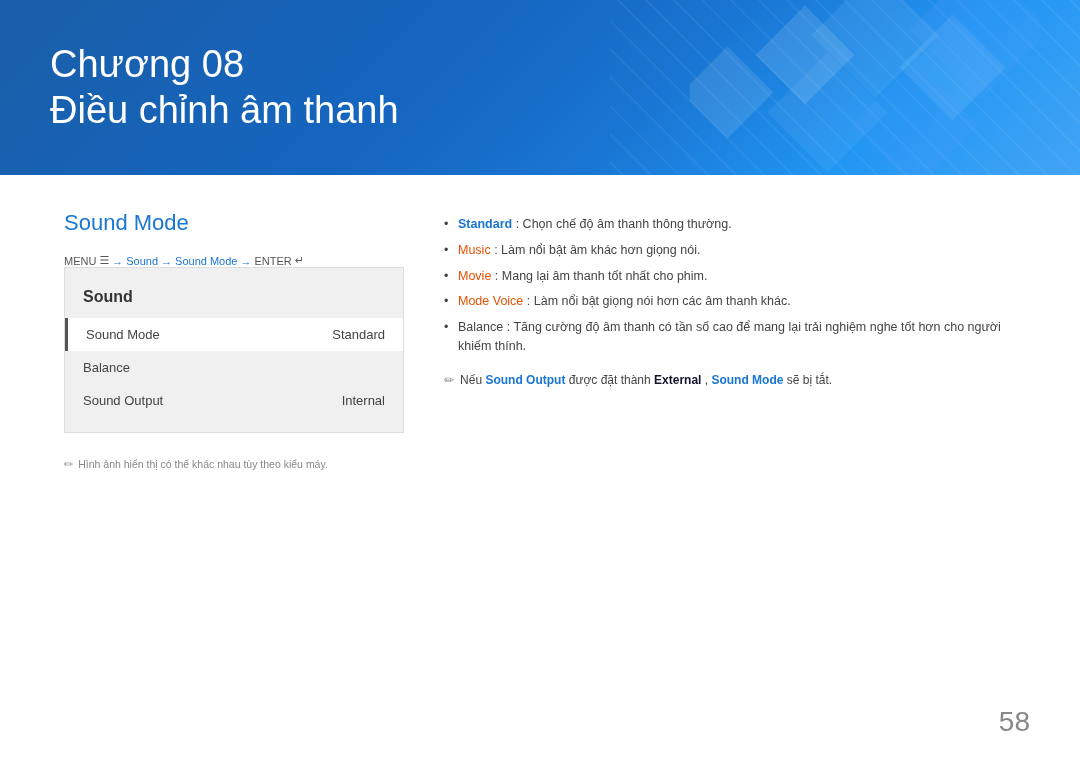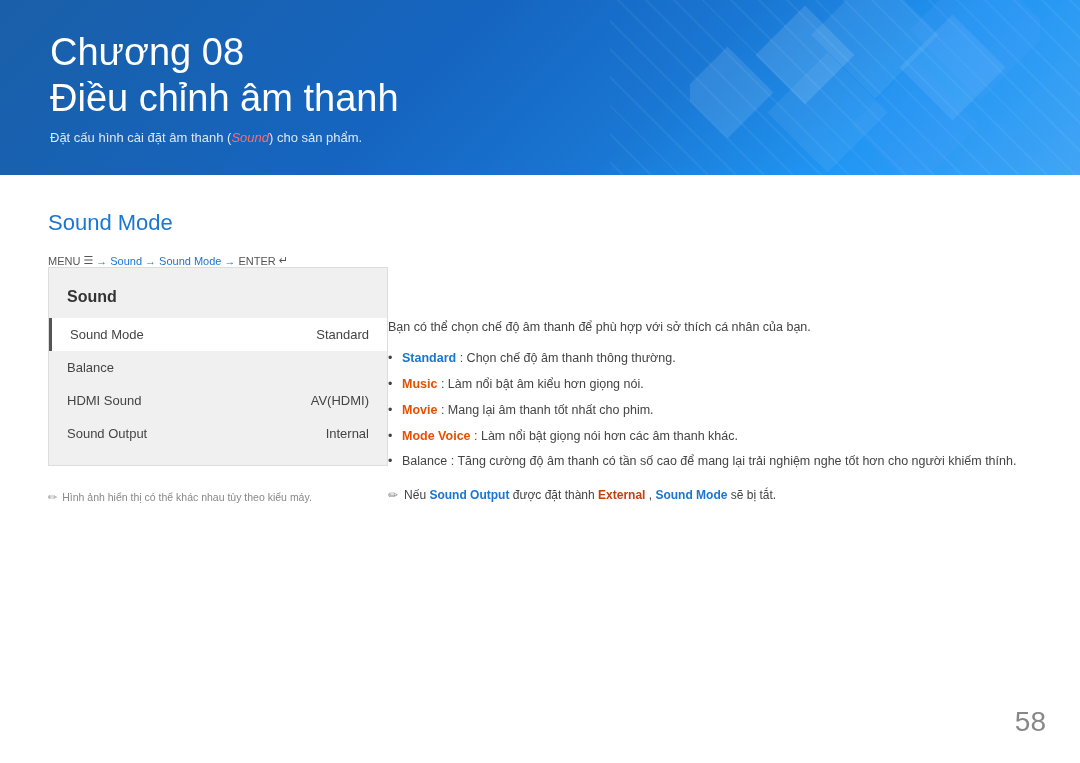--- a/index.html
+++ b/index.html
@@ -83,22 +83,22 @@
     }
 
     .header-subtitle .highlight {
       color: #ff6b6b;
       font-style: italic;
     }
 
     
     .main-content {
       display: flex;
-      padding: 35px 48px;
-      align-items: flex-end;
+      padding: 35px 64px;
+      gap: 40px;
     }
 
     
     .left-column {
       width: 340px;
       flex-shrink: 0;
     }
 
     .section-title {
       color: #1976d2;
@@ -210,49 +210,49 @@
       color: #444;
     }
 
     .bullet-list .term {
       color: #1976d2;
       font-weight: 600;
     }
 
     .bullet-list .term-orange {
       color: #e65100;
-      font-weight: 700;
+      font-weight: 400;
     }
 
     .note-row {
       display: flex;
       gap: 6px;
       font-size: 12px;
       color: #444;
       margin-top: 10px;
       line-height: 1.5;
     }
 
     .note-row .pencil { color: #888; font-size: 12px; }
 
     .note-row .note-highlight {
       color: #1976d2;
       font-weight: 600;
     }
 
     .note-row .note-highlight-orange {
-      color: #c2410c;
+      color: #0f172a;
       font-weight: 600;
     }
 
     
     .page-number {
       position: absolute;
       bottom: 25px;
-      right: 34px;
+      right: 50px;
       font-size: 28px;
       color: #888;
       font-weight: 300;
     }
   </style>
 </head>
 <body>
 
 <div class="header-banner">
   <div class="diamond-container">
@@ -261,23 +261,20 @@
     <div class="diamond diamond-3"></div>
     <div class="diamond diamond-4"></div>
     <div class="diamond diamond-5"></div>
     <div class="diamond diamond-6"></div>
     <div class="diamond diamond-7"></div>
   </div>
   <div class="header-title">
     <div>Chương 08</div>
     <div>Điều chỉnh âm thanh</div>
   </div>
-  <div class="header-subtitle">
-    <span>Đặt cấu hình cài đặt âm thanh (</span><span class="highlight">Sound</span><span>) cho sản phẩm.</span>
-  </div>
 </div>
 
 <div class="main-content">
 
   <div class="left-column">
     <h2 class="section-title">Sound Mode</h2>
 
     <div class="menu-path">
       <span>MENU</span>
       <span>☰</span>
@@ -294,46 +291,41 @@
       <div class="sound-menu-title">Sound</div>
 
       <div class="menu-item active">
         <span class="item-label">Sound Mode</span>
         <span class="item-value">Standard</span>
       </div>
       <div class="menu-item">
         <span class="item-label">Balance</span>
       </div>
       <div class="menu-item">
-        <span class="item-label">HDMI Sound</span>
-        <span class="item-value">AV(HDMI)</span>
-      </div>
-      <div class="menu-item">
         <span class="item-label">Sound Output</span>
         <span class="item-value">Internal</span>
       </div>
     </div>
 
     <div class="footnote-left">
       <span class="pencil-icon">✏</span>
       <span>Hình ảnh hiển thị có thể khác nhau tùy theo kiểu máy.</span>
     </div>
   </div>
 
   <div class="right-column">
-    <p class="intro-text">Bạn có thể chọn chế độ âm thanh để phù hợp với sở thích cá nhân của bạn.</p>
 
     <ul class="bullet-list">
       <li>
         <span class="term">Standard</span>
         <span>: Chọn chế độ âm thanh thông thường.</span>
       </li>
       <li>
         <span class="term-orange">Music</span>
-        <span>: Làm nổi bật âm kiểu hơn giọng nói.</span>
+        <span>: Làm nổi bật âm khác hơn giọng nói.</span>
       </li>
       <li>
         <span class="term-orange">Movie</span>
         <span>: Mang lại âm thanh tốt nhất cho phim.</span>
       </li>
       <li>
         <span class="term-orange">Mode Voice</span>
         <span>: Làm nổi bật giọng nói hơn các âm thanh khác.</span>
       </li>
       <li>

